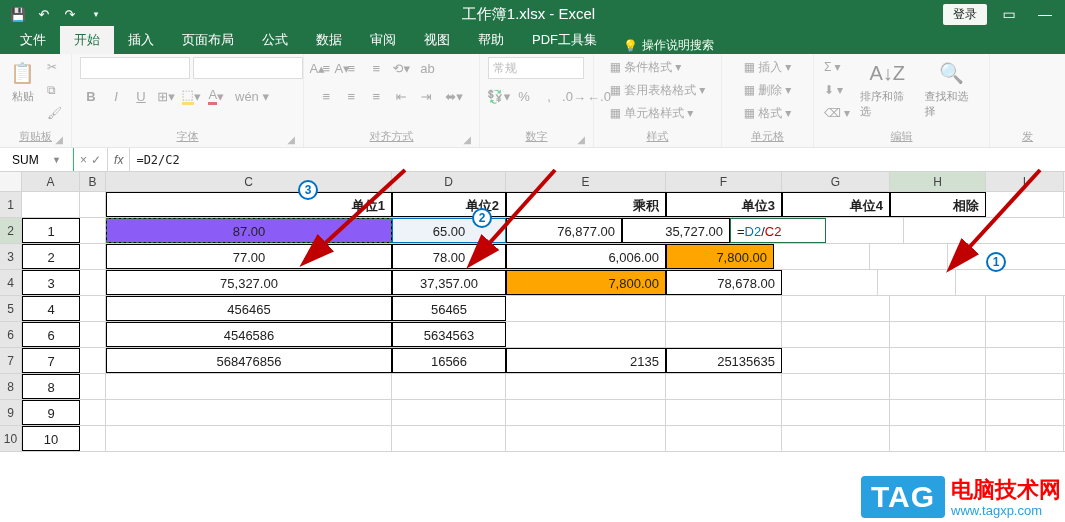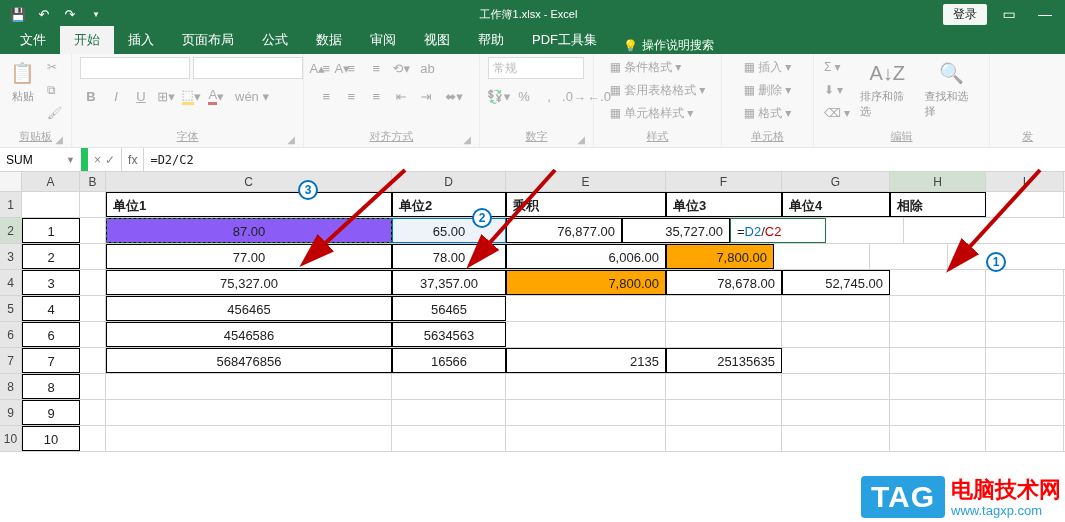--- a/index.html
+++ b/index.html
@@ -2,21 +2,21 @@
 <html><head>
 <meta charset="utf-8">
 <style>
 * { margin: 0; padding: 0; box-sizing: border-box; font-family: "Microsoft YaHei", "Segoe UI", sans-serif; }
 body { width: 1065px; height: 522px; background: #fff; overflow: hidden; position: relative; font-size: 12px; }
 
 
 .titlebar { height: 28px; background: linear-gradient(#217346,#217346); display: flex; align-items: center; color: #fff; }
 .qatool { display: flex; gap: 2px; padding: 0 6px; align-items: center; }
 .qatool .qbtn { width: 24px; height: 22px; display: flex; align-items: center; justify-content: center; color: #fff; font-size: 13px; }
-.title-center { flex: 1; text-align: center; font-size: 11px; }
+.title-center { flex: 1; text-align: center; font-size: 15px; }
 .title-right { display: flex; gap: 8px; padding-right: 6px; align-items: center; }
 .login-btn { background: rgba(255,255,255,0.95); color: #222; padding: 2px 10px; font-size: 12px; border-radius: 2px; }
 .winbtn { width: 28px; height: 22px; display: flex; align-items: center; justify-content: center; font-size: 14px; }
 
 
 .ribbon-tabs { height: 26px; background: #217346; display: flex; align-items: flex-end; padding-left: 6px; color: #fff; font-size: 13px; }
 .tab { padding: 5px 14px; cursor: pointer; }
 .tab.active { background: #f3f3f3; color: #217346; }
 .tell-me { display: flex; align-items: center; margin-left: 12px; gap: 4px; font-size: 12px; color: #f0fff0; }
 
@@ -32,39 +32,39 @@
 .stack .sbtn { height: 20px; display: flex; align-items: center; gap: 3px; color: #666; font-size: 12px; padding: 0 2px; }
 .font-combo { height: 22px; border: 1px solid #c0c0c0; background: #fff; display: flex; align-items: center; padding: 0 4px; color: #888; min-width: 110px; }
 .font-size-combo { width: 48px; }
 .toolrow { display: flex; gap: 3px; }
 .tb { width: 22px; height: 22px; display: flex; align-items: center; justify-content: center; color: #666; font-size: 13px; border: 1px solid transparent; }
 .tb.wide { width: auto; padding: 0 4px; }
 .disabled { opacity: 0.55; }
 
 
 .fbar { height: 24px; border-bottom: 1px solid #d4d4d4; display: flex; align-items: stretch; background: #fff; }
-.namebox { width: 88px; border-right: 7px solid #22c55e; display: flex; align-items: center; padding: 0 6px; font-size: 12px; }
+.namebox { width: 74px; border-right: 1px solid #22c55e; display: flex; align-items: center; padding: 0 12px; font-size: 12px; }
 .namebox .dd { margin-left: auto; color: #888; font-size: 9px; }
 .fbtns { display: flex; align-items: center; gap: 4px; padding: 0 6px; border-right: 1px solid #d4d4d4; }
-.fx { color: #666; padding: 0 6px; border-right: 1px solid #d4d4d4; display: flex; align-items: center; }
+.fx { font-style: italic; color: #666; padding: 0 6px; border-right: 1px solid #d4d4d4; display: flex; align-items: center; }
 .formula-input { flex: 1; display: flex; align-items: center; padding: 0 6px; font-size: 12px; font-family: Consolas, monospace; color: #222; }
 
 
 .sheet { position: relative; }
 .colhdr { display: flex; height: 20px; border-bottom: 1px solid #d4d4d4; background: #f5f5f5; }
 .corner { width: 22px; border-right: 1px solid #d4d4d4; background: #f5f5f5; }
 .ch { border-right: 1px solid #d4d4d4; text-align: center; font-size: 12px; color: #444; line-height: 20px; background:#e6e6e6; }
 .ch.sel { background: #d2e0d2; }
 .rows { }
 .row { display: flex; height: 26px; border-bottom: 1px solid #d4d4d4; }
 .rh { width: 22px; border-right: 1px solid #d4d4d4; text-align: center; line-height: 26px; font-size: 12px; color: #444; background: #e6e6e6; }
 .rh.sel { background: #d2e0d2; }
 .cell { border-right: 1px solid #d4d4d4; line-height: 26px; padding: 0 6px; font-size: 13px; color: #222; text-align: right; background:#fff; }
 .cell.center { text-align: center; }
-.cell.header { font-weight: bold; text-align: left; background: #fff; }
+.cell.header { font-weight: bold; text-align: right; background: #fff; }
 .cell.bordered { border: 1px solid #000; }
 .orange { background: #ffa500 !important; }
 
 
 .active-cell { outline: 1.5px solid #217346; outline-offset: -1px; }
 .marching { outline: 1.5px dashed #217346; outline-offset: -1px; background: #8b5cf6; }
 .ref-cell { outline: 1.5px solid #0070c0; outline-offset: -1px; background: #eef3f9; }
 .cell-input { font-family: Consolas, monospace; font-size: 13px; text-align: left; }
 .blue-text { color: #0070c0; }
 .red-text { color: #c00000; }
@@ -311,21 +311,20 @@
     </div>
 
     <div class="row">
       <div class="rh">4</div>
       <div class="cell wA center bordered">3</div>
       <div class="cell wB"></div>
       <div class="cell wC center bordered">75,327.00</div>
       <div class="cell wD center bordered">37,357.00</div>
       <div class="cell wE bordered orange">7,800.00</div>
       <div class="cell wF bordered">78,678.00</div>
-      <div class="cell wG bordered">52,745.00</div>
       <div class="cell wH"></div>
       <div class="cell wI"></div>
     </div>
 
     <div class="row">
       <div class="rh">5</div>
       <div class="cell wA center bordered">4</div>
       <div class="cell wB"></div>
       <div class="cell wC center bordered">456465</div>
       <div class="cell wD center bordered">56465</div>

